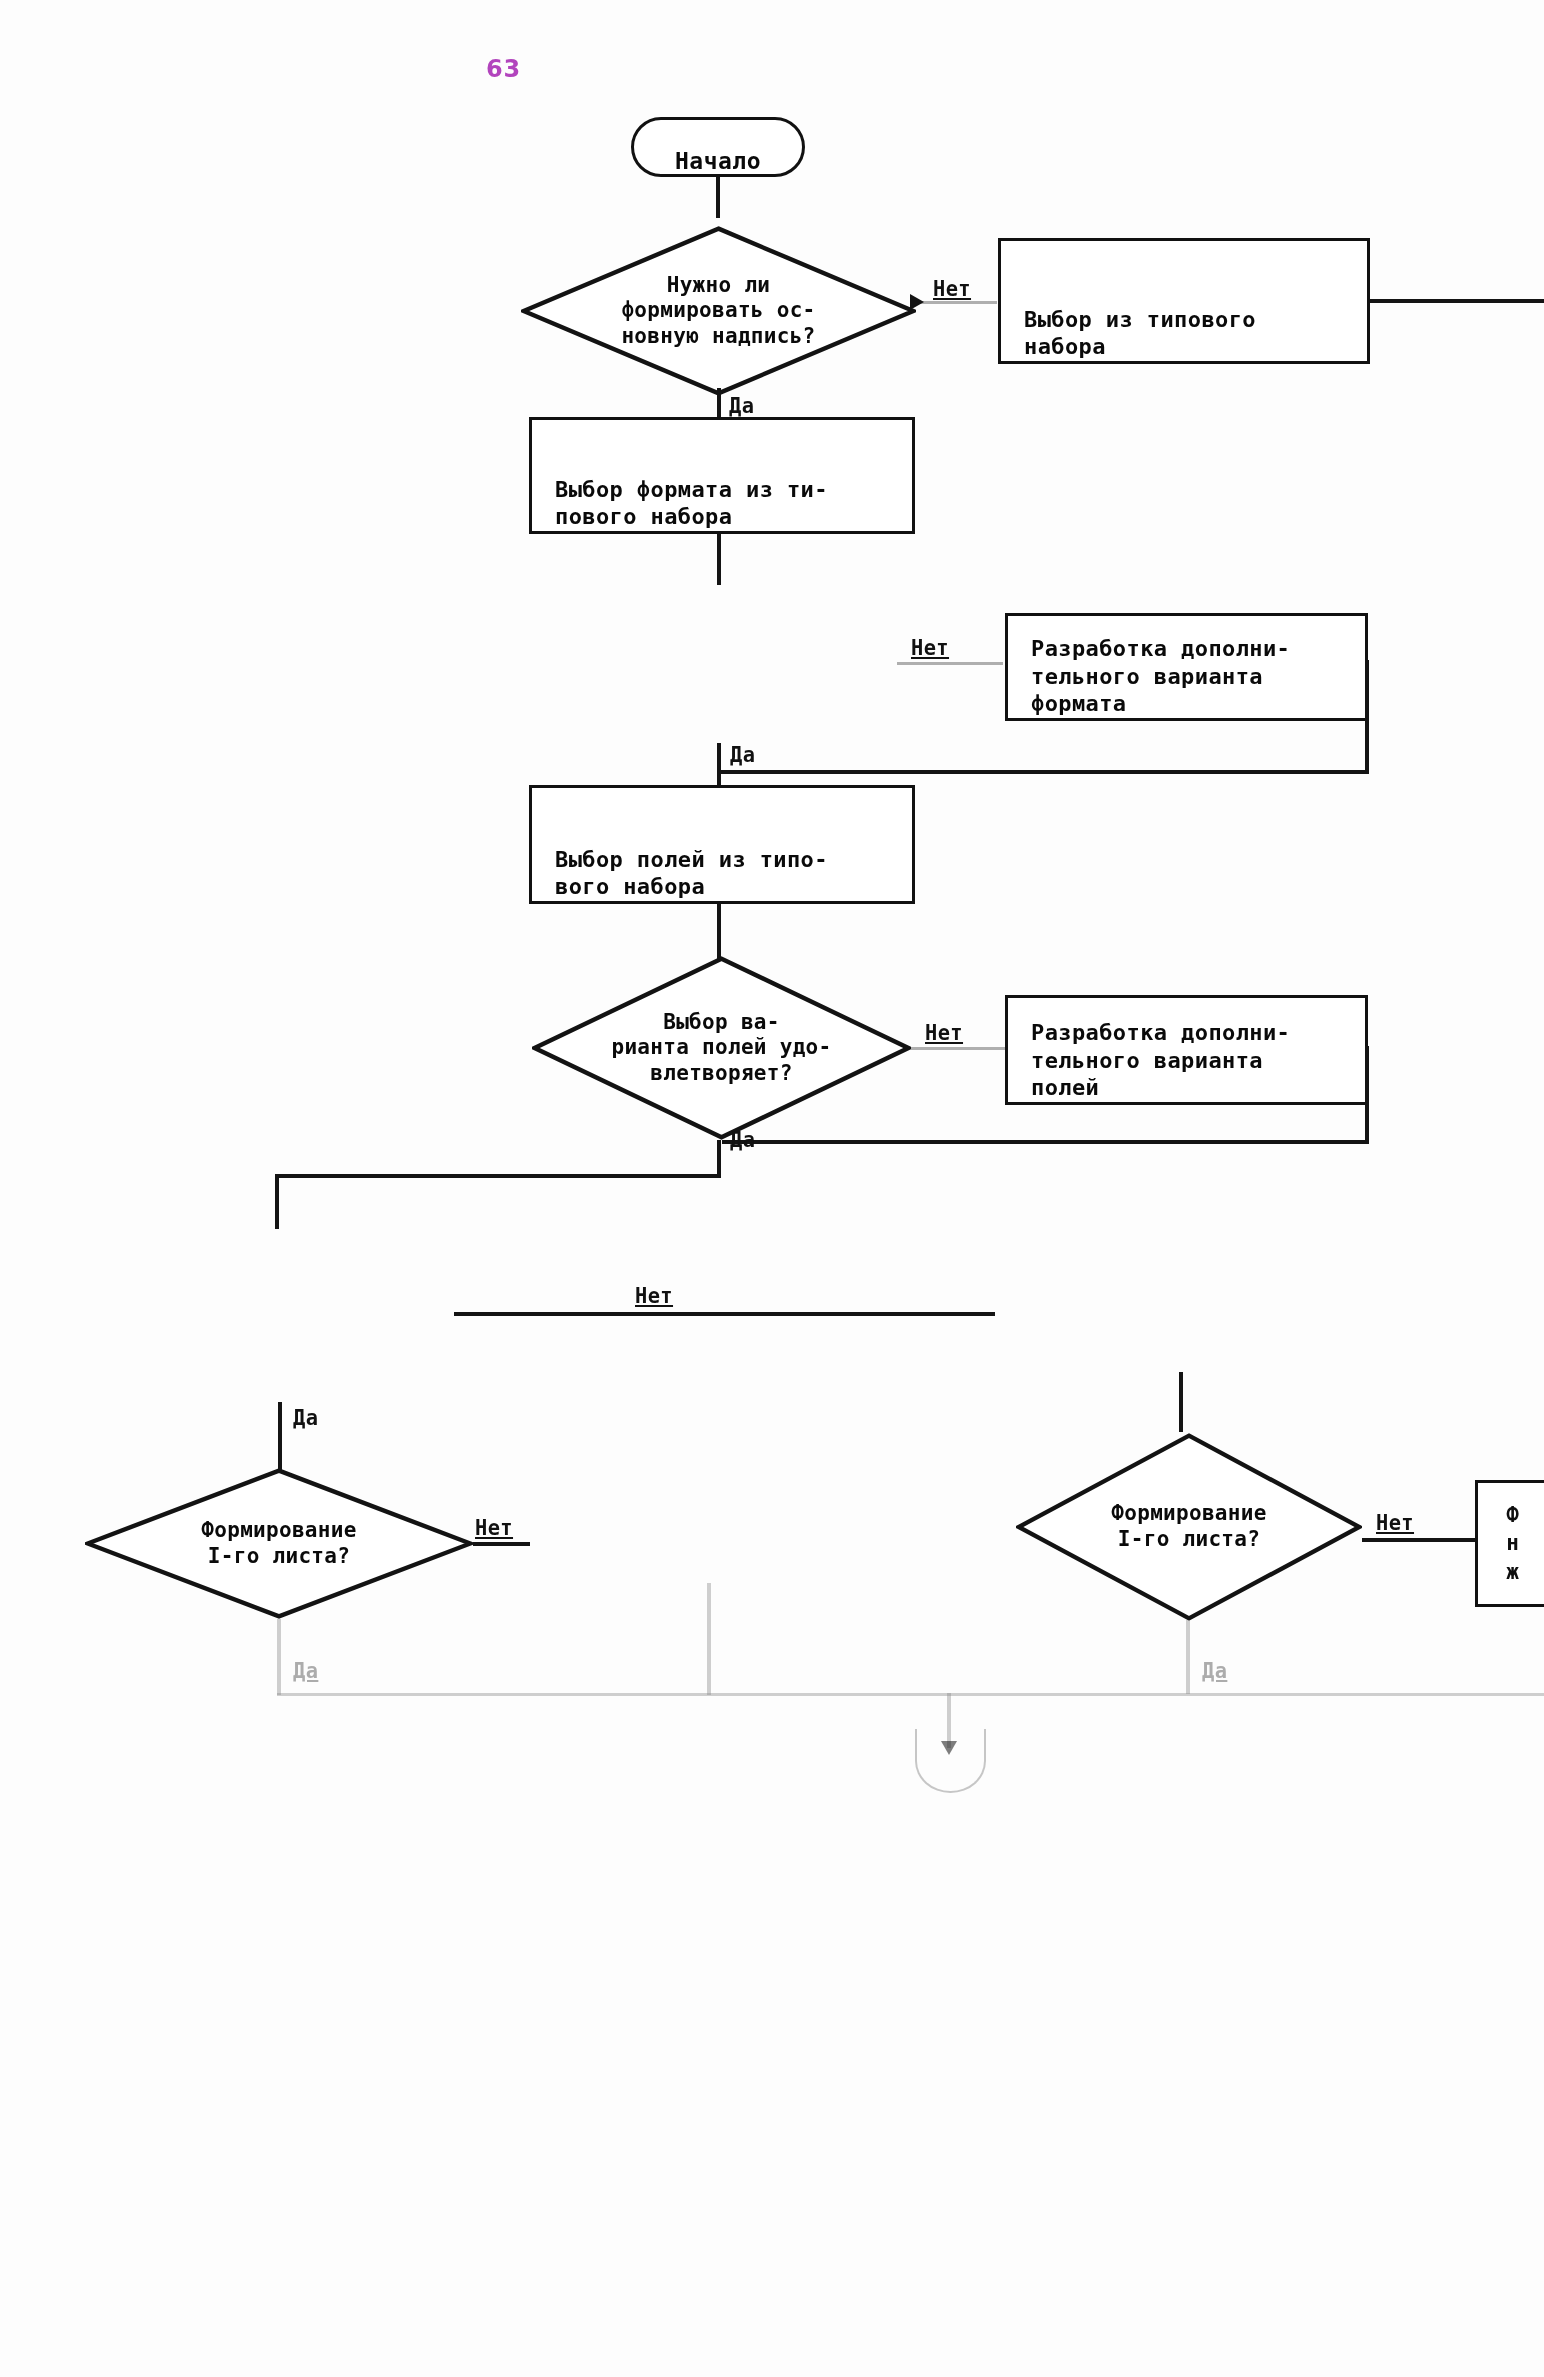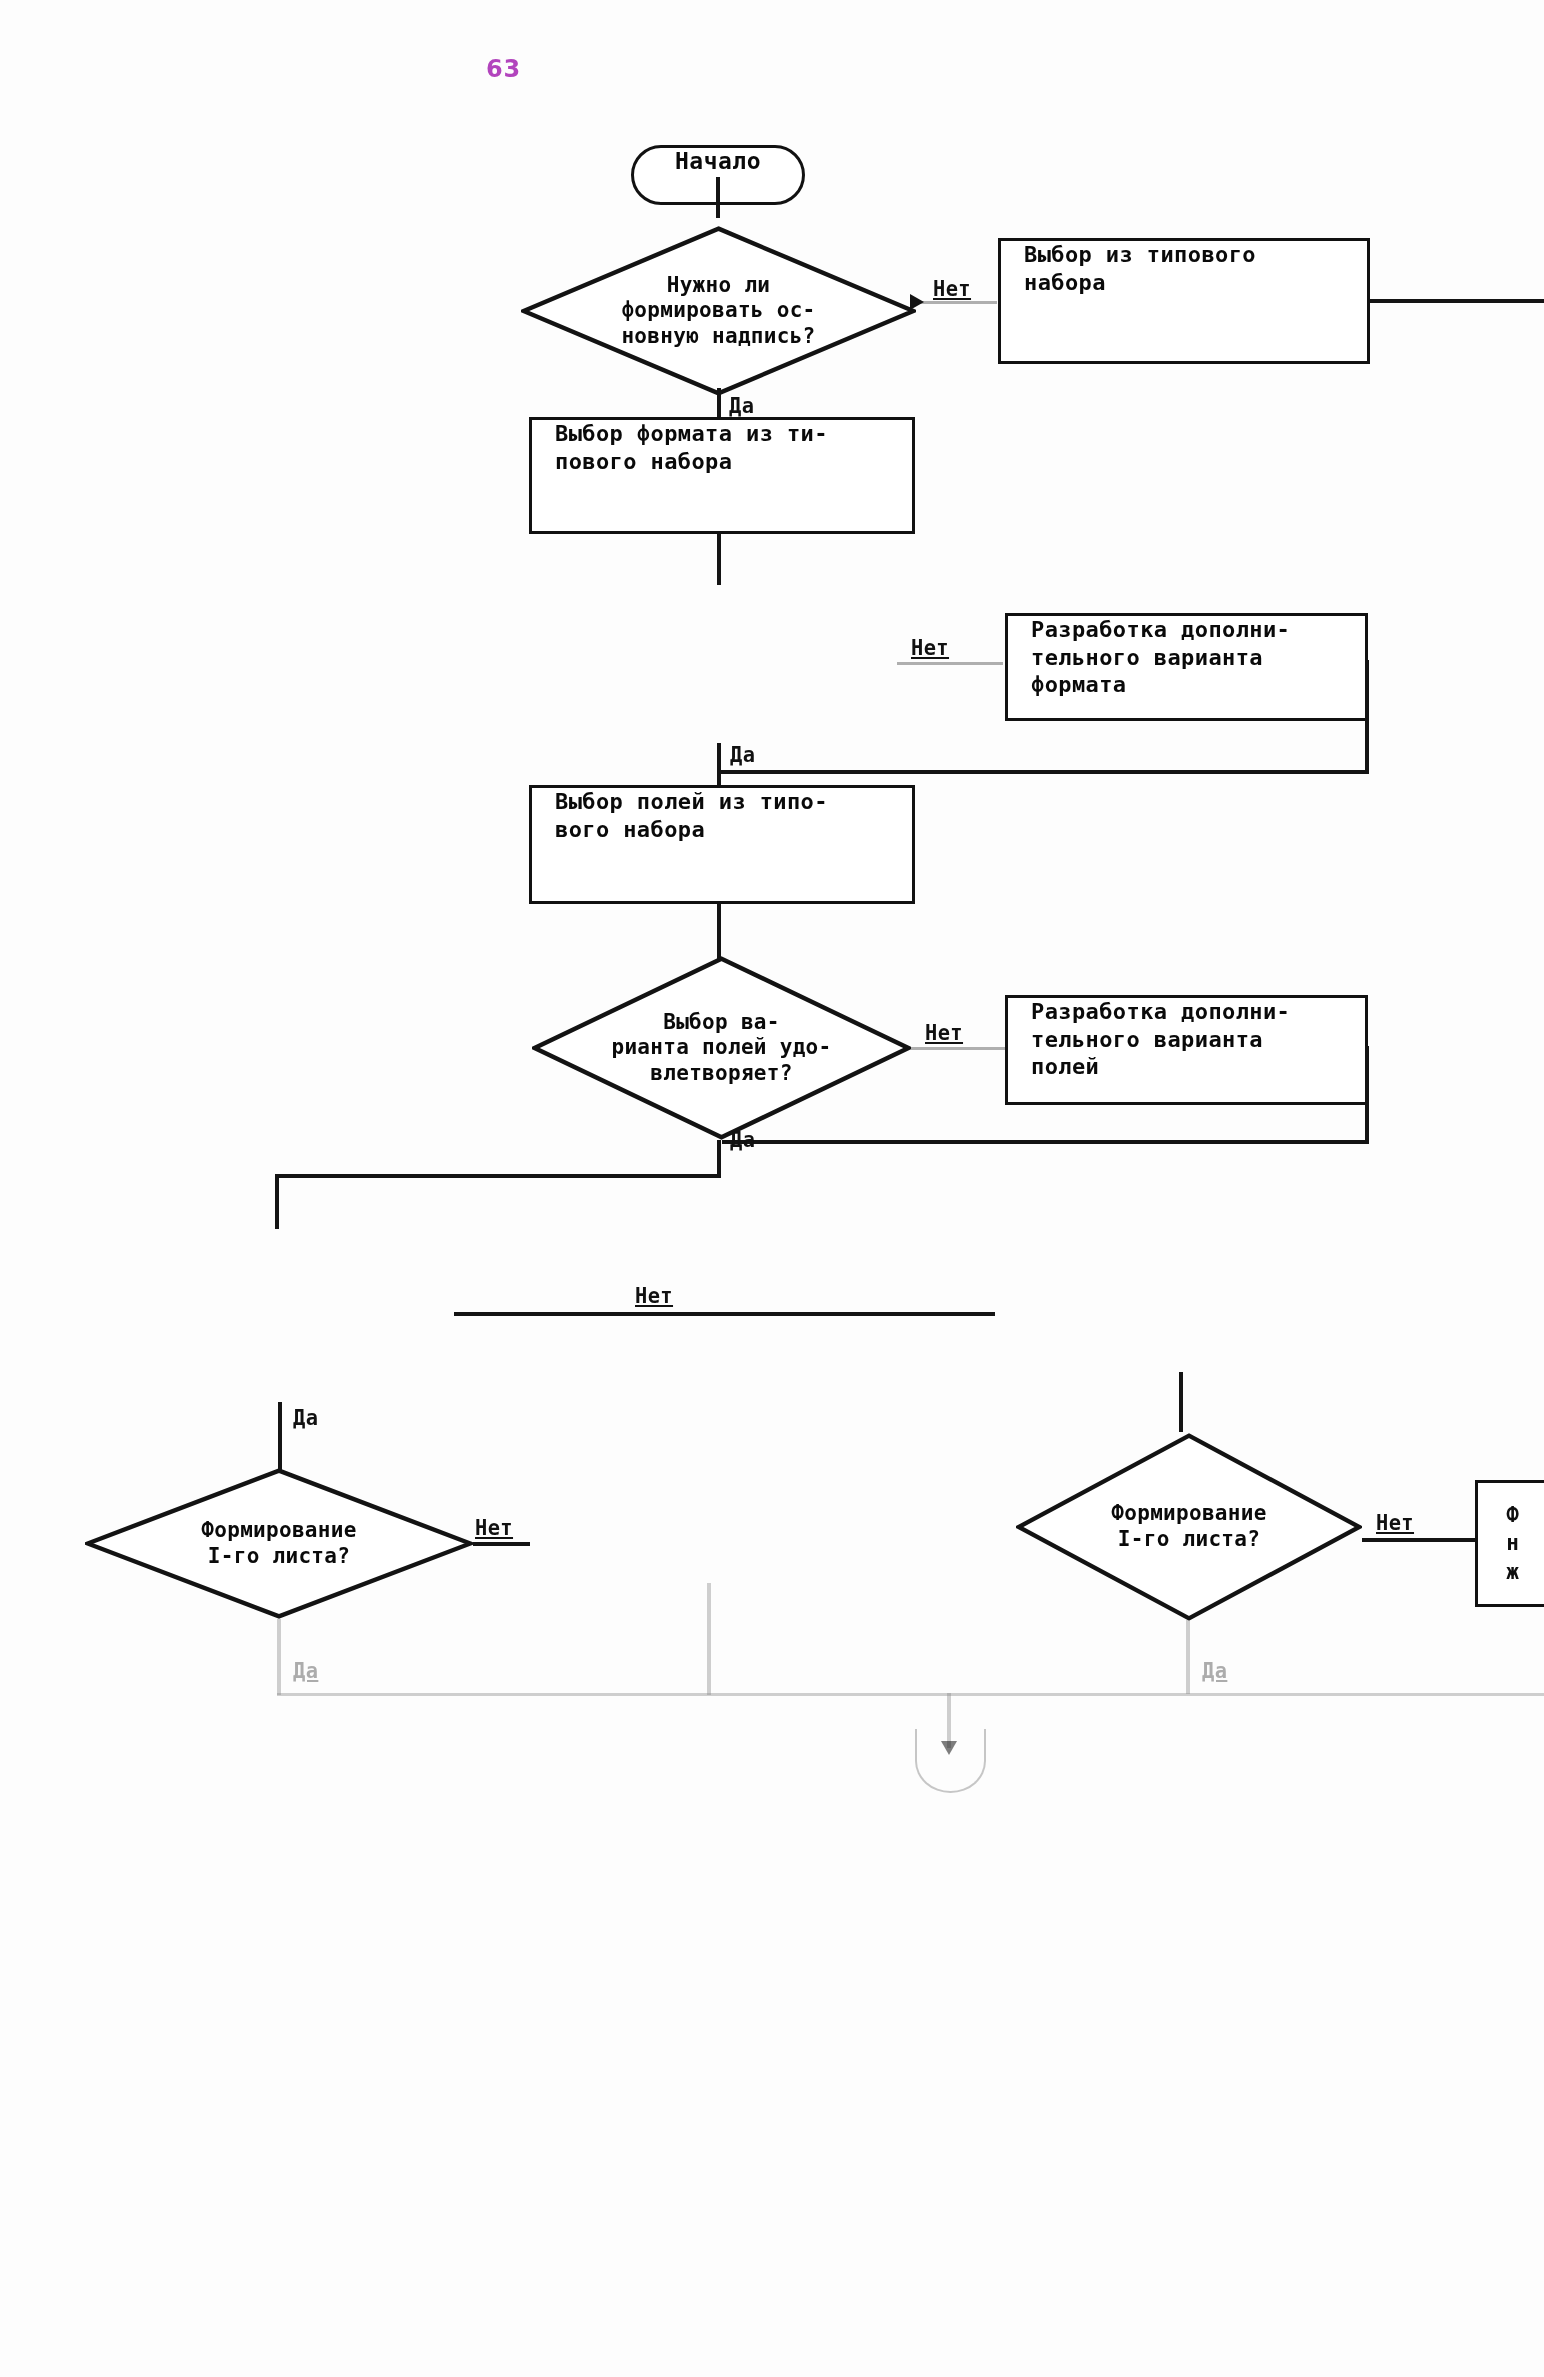--- a/index.html
+++ b/index.html
@@ -33,41 +33,40 @@
   
   .node {
     position: absolute;
     box-sizing: border-box;
     color: #0a0a0a;
   }
   .proc {
     border: 3.5px solid #111;
     background: #fff;
     display: flex;
-    align-items: flex-start;
+    align-items: flex-end;
   }
   .proc .txt {
     padding: 0 12.4px 0 23px;
     font-size: 22px;
     line-height: 1.26;
     font-weight: bold;
     letter-spacing: 0.4px;
     white-space: pre-line;
   }
   .term {
     border: 3.5px solid #111;
     border-radius: 53px;
     background: #fff;
     display: flex;
-    align-items: flex-start;
+    align-items: flex-end;
     justify-content: center;
     font-size: 23px;
     font-weight: bold;
     letter-spacing: 0.5px;
-    margin-top: 28px;
   }
   .diamond {
     display: flex;
     align-items: center;
     justify-content: center;
   }
   .diamond svg {
     position: absolute;
     left: 0; top: 0;
     width: 100%; height: 100%;

